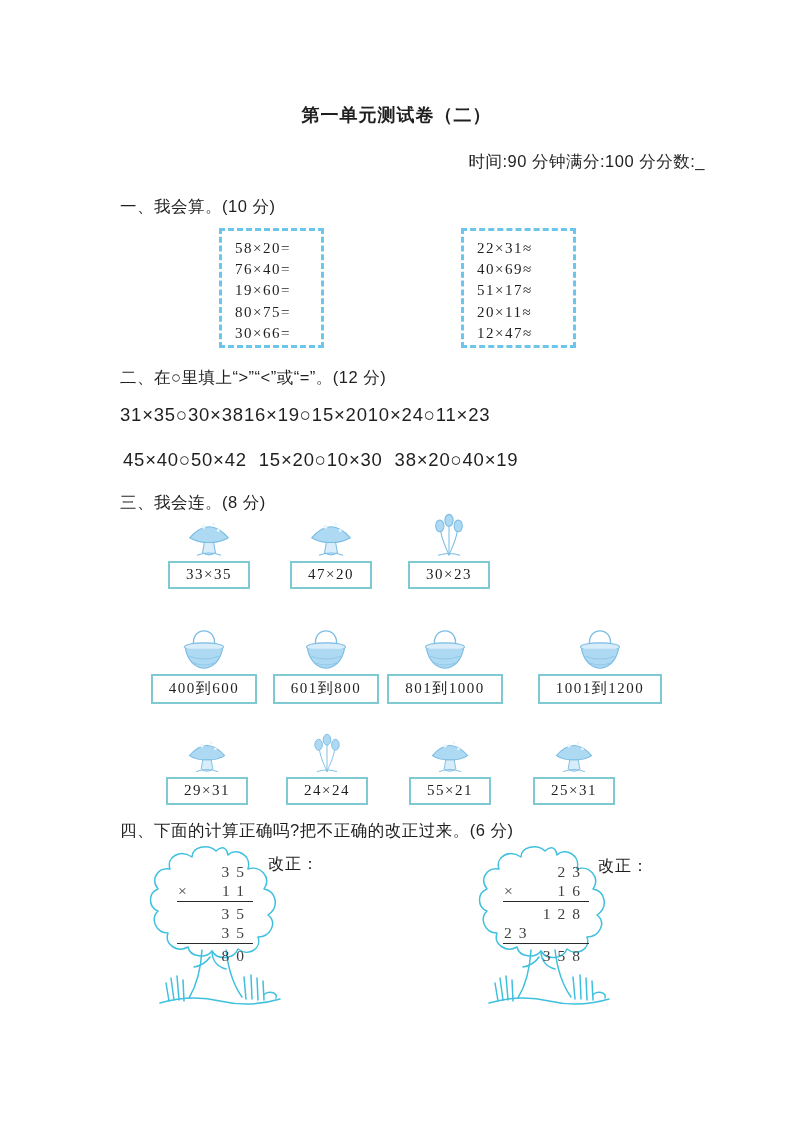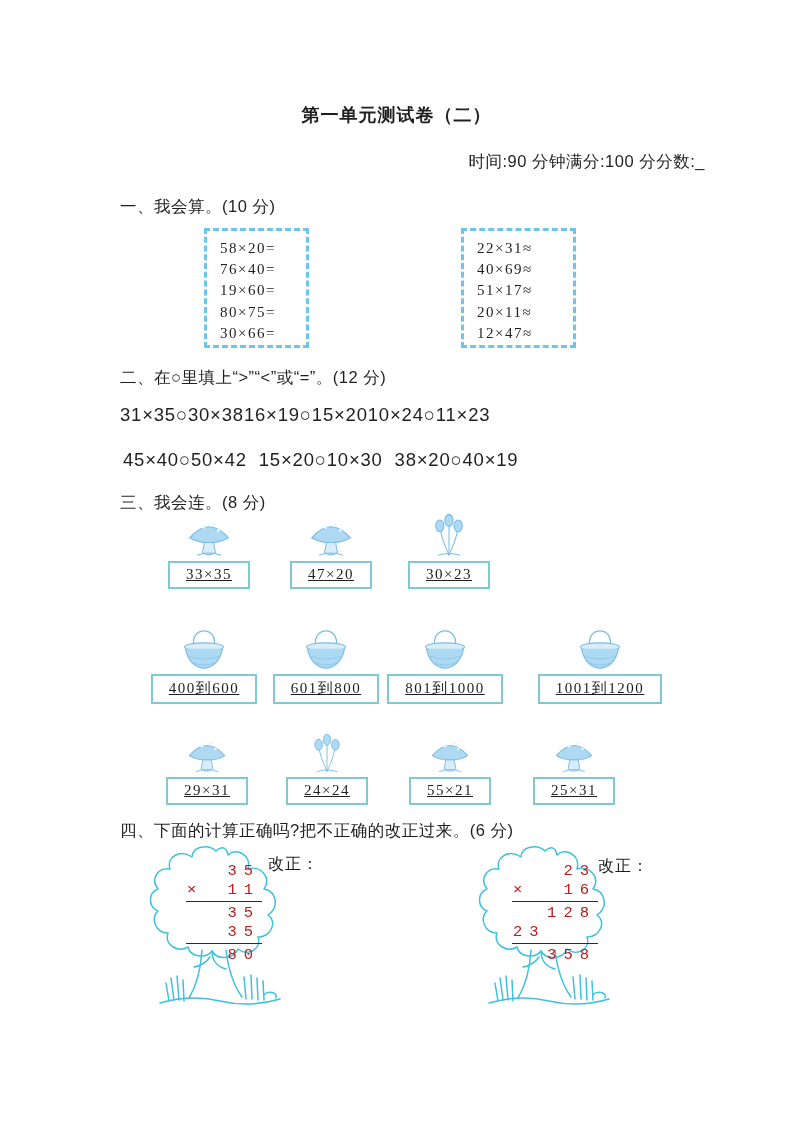--- a/index.html
+++ b/index.html
@@ -38,31 +38,31 @@
   .cmp-line{
     position:absolute;font-size:18.5px;letter-spacing:0.8px;white-space:pre;
   }
   .cell{
     position:absolute;width:124px;display:flex;flex-direction:column;align-items:center;
   }
   .match-box{
     display:inline-block;border:2px solid var(--match-border);background:#fff;
     padding:3px 16px 4px;margin-top:2px;
     font-family:"Liberation Serif","DejaVu Serif",serif;
-    font-size:15px;letter-spacing:1.5px;white-space:nowrap;text-decoration:underline;
+    font-size:15px;letter-spacing:1.5px;white-space:nowrap;
   }
   .icon{display:block;}
   .correct{
     position:absolute;font-family:"Liberation Serif","DejaVu Serif",serif;
     font-size:16px;letter-spacing:1px;
   }
   .tree-svg{position:absolute;}
   .calc{
-    position:absolute;font-family:Liberation Mono, monospace;
-    font-size:15.5px;color:#b91c1c;margin-left:9px;
+    position:absolute;font-family:Liberation Serif, serif;
+    font-size:15.5px;color:#404040;
   }
   .crow{text-align:right;letter-spacing:7px;padding-right:2px;line-height:19px;height:19px;}
   .crow.op{display:flex;justify-content:space-between;align-items:center;padding-left:1px;}
   .opx{letter-spacing:0;}
   .crow.leftal{text-align:left;padding-left:1px;}
   .rule{border-top:1.5px solid #2b2b2b;margin:1px 0 2px;}
 </style>
 </head>
 <body>
 
@@ -114,21 +114,21 @@
   </defs>
 </svg>
 
 <div class="page">
 
   <div class="page-title">第一单元测试卷（二）</div>
   <div class="exam-meta">时间:90 分钟满分:100 分分数:_</div>
 
   <div class="sec-head" style="top:196px">一、我会算。(10 分)</div>
 
-  <div class="dashed-box" style="left:204px;top:228px;width:105px;height:120px">
+  <div class="dashed-box" style="left:219px;top:228px;width:105px;height:120px">
     <div class="eq">58×20=</div>
     <div class="eq">76×40=</div>
     <div class="eq">19×60=</div>
     <div class="eq">80×75=</div>
     <div class="eq">30×66=</div>
   </div>
 
   <div class="dashed-box" style="left:461px;top:228px;width:115px;height:120px">
     <div class="eq">22×31≈</div>
     <div class="eq">40×69≈</div>

